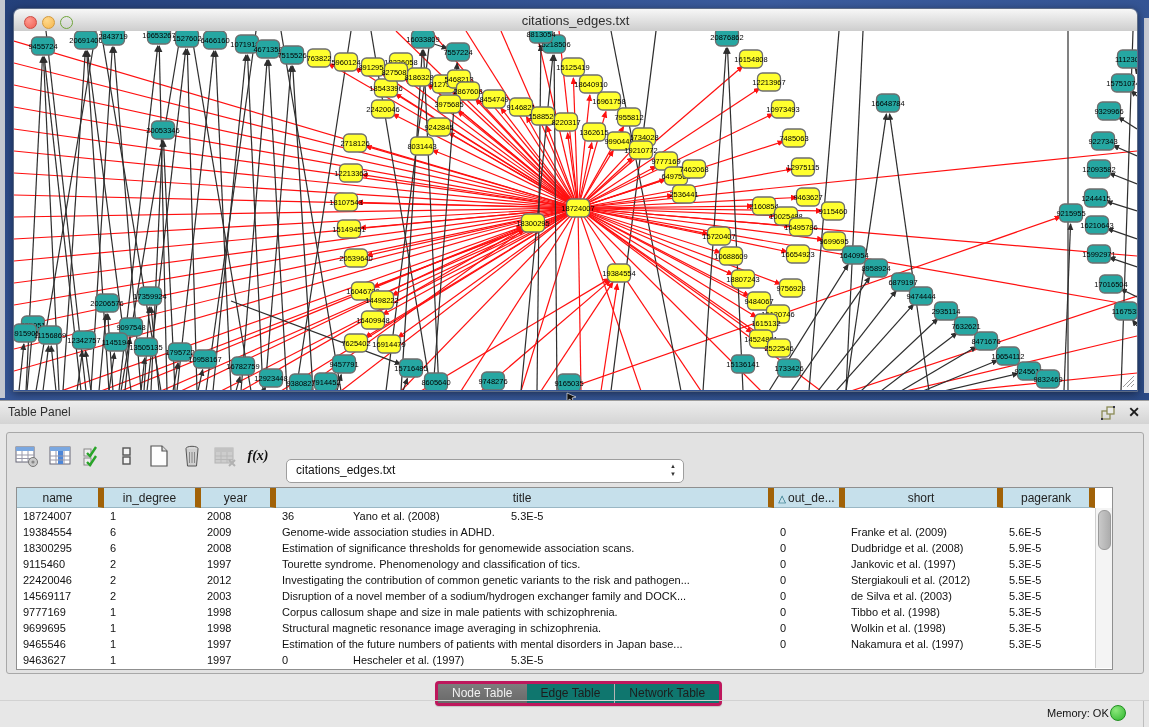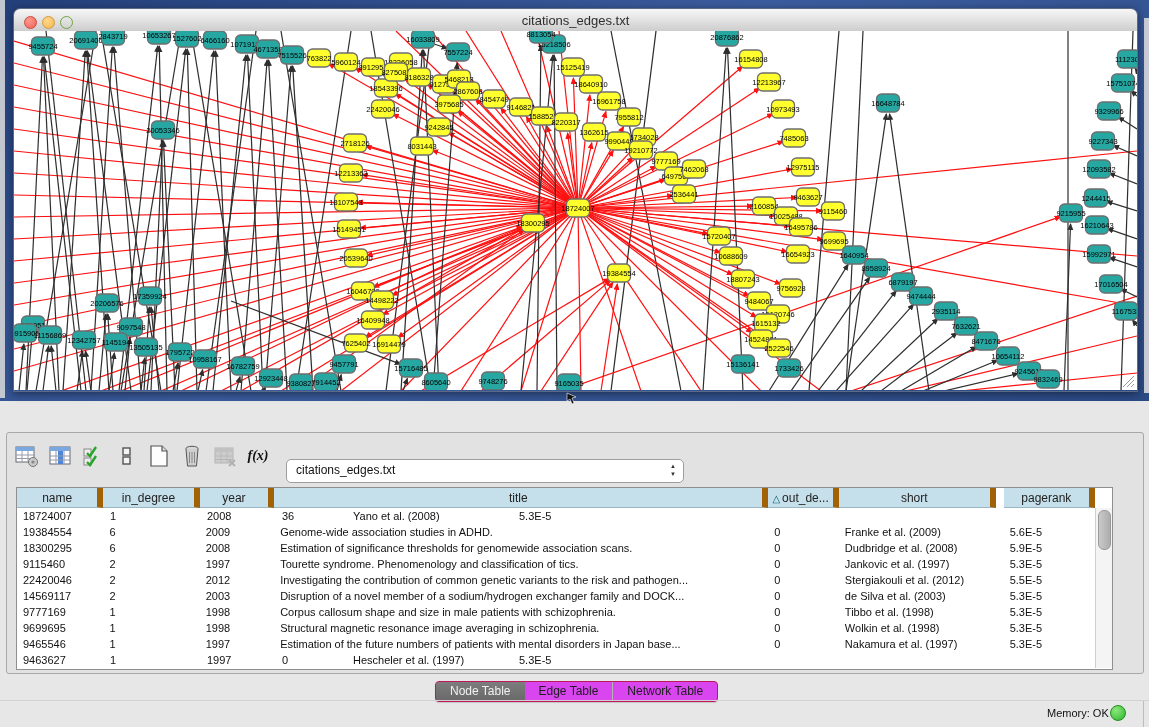--- a/index.html
+++ b/index.html
@@ -45,26 +45,26 @@
   .dd-step{position:absolute;right:7px;top:2px;font-size:6px;line-height:8px;color:#333;text-align:center;}
 
   
   .table{position:absolute;left:9px;top:54px;width:1095px;height:181px;border:1px solid #8f8f8f;background:#fff;}
   .thead{position:absolute;left:0;top:0;height:20px;width:1078px;display:flex;}
   .thcell{background:#c6e0eb;border-right:6px solid #a16207;border-bottom:1px solid #9ab7c4;font-size:12px;color:#222;text-align:center;line-height:20px;box-sizing:border-box;cursor:pointer;overflow:hidden;white-space:nowrap;}
   .sort-tri{color:#0b5e72;font-size:10px;margin-right:2px;}
   #tbody{position:absolute;left:0;top:20px;width:1078px;}
   .trow{display:flex;height:16px;}
   .tcell{font-size:11px;color:#111;line-height:16px;padding-left:6px;box-sizing:border-box;overflow:hidden;white-space:nowrap;text-overflow:ellipsis;}
-  .c0{width:87px;}.c1{width:97px;}.c2{width:75px;}.c3{width:498px;}.c4{width:71px;}.c5{width:158px;}.c6{width:92px;margin-left:8px;}
+  .c0{width:87px;}.c1{width:97px;}.c2{width:75px;}.c3{width:498px;}.c4{width:71px;}.c5{width:158px;}.c6{width:92px;}
   .vscroll{position:absolute;left:1078px;top:20px;width:16px;height:160px;background:#f4f4f4;border-left:1px solid #cfcfcf;}
   .vthumb{position:absolute;left:2px;top:2px;width:11px;height:38px;border-radius:6px;background:linear-gradient(90deg,#c9c9c9,#adadad);border:1px solid #9a9a9a;cursor:pointer;}
 
   
-  .tabs{position:absolute;left:428px;top:248px;height:19px;display:flex;border:1px solid #be185d;border-radius:4px;overflow:hidden;background:#d946ef;box-shadow:0 1px 1px rgba(0,0,0,.15);}
+  .tabs{position:absolute;left:428px;top:248px;height:19px;display:flex;border:3px solid #be185d;border-radius:4px;overflow:hidden;background:#0f766e;box-shadow:0 1px 1px rgba(0,0,0,.15);}
   .tab{font-size:12px;line-height:19px;padding:0 14px;color:#1d1d1d;cursor:pointer;}
   .tab.sel{background:linear-gradient(#7d7d7d,#696969);color:#f1f1f1;}
   .tab-div{width:1px;background:#b5b5b5;}
 
   
   .statline{left:0;top:700px;width:1149px;height:1px;background:#d2d2d2;}
   .statvline{left:1143px;top:701px;width:1px;height:26px;background:#bdbdbd;}
   .memory{left:1036px;top:707px;font-size:11px;color:#111;padding-left:11px;}
   .memdot{left:1110px;top:705px;width:14px;height:14px;border-radius:50%;background:radial-gradient(circle at 35% 30%,#8ce87c,#2eb52e);border:1px solid #1f8f1f;cursor:pointer;}
 </style>
@@ -550,20 +550,30 @@
       <svg class="abs grip" width="14" height="14">
         <path d="M2,13 L13,2 M6,13 L13,6 M10,13 L13,10" stroke="#9a9a9a" stroke-width="1" fill="none"></path>
       </svg>
     </div>
   </div>
 
   <svg class="abs cursor" width="12" height="12">
     <path d="M1,1 L10,5 L6,6 L8,11 L6,12 L4,7 L1,9 Z" fill="#111" stroke="#fff" stroke-width="0.6"></path>
   </svg>
 
+  <div class="abs tp-header">
+    <span class="tp-title">Table Panel</span>
+    <svg class="float-btn" viewBox="0 0 16 16">
+      <rect x="2" y="6" width="8" height="8" fill="none" stroke="#8a8a55" stroke-width="1.3"></rect>
+      <rect x="7" y="2" width="7" height="7" fill="#e9e9e9" stroke="#8a8a55" stroke-width="1.3"></rect>
+      <rect x="13" y="1" width="2" height="2" fill="#334"></rect>
+      <rect x="1" y="13" width="2" height="2" fill="#334"></rect>
+    </svg>
+    <span class="close-btn">✕</span>
+  </div>
 
   <div class="abs tp-body">
     <div class="tp-container">
       <div class="toolbar">
         <svg class="tb-icon" viewBox="0 0 24 24">
           <rect x="1" y="3" width="18" height="15" fill="#fff" stroke="#667" stroke-width="1"></rect>
           <rect x="1" y="3" width="18" height="4" fill="#7aa7e0"></rect>
           <path d="M1,11 H19 M1,14.5 H19 M7,7 V18 M13,7 V18" stroke="#99a" stroke-width="1" fill="none"></path>
           <circle cx="18" cy="18" r="4.5" fill="#c9c9c9" stroke="#777"></circle>
           <circle cx="18" cy="18" r="1.6" fill="#888"></circle>

